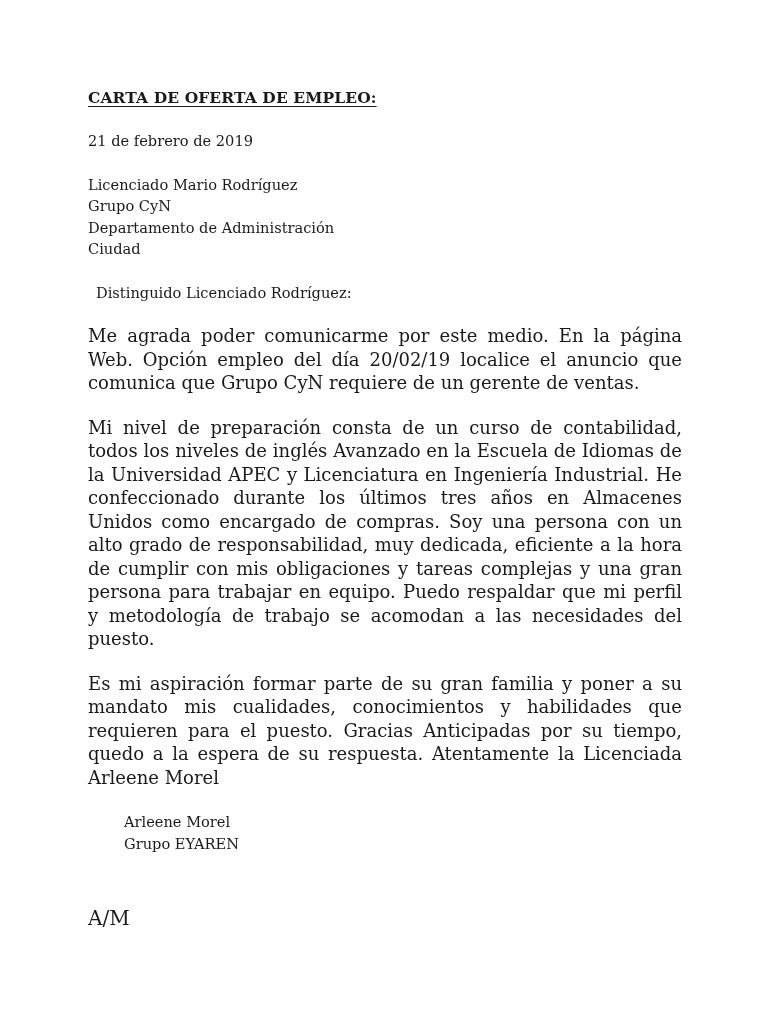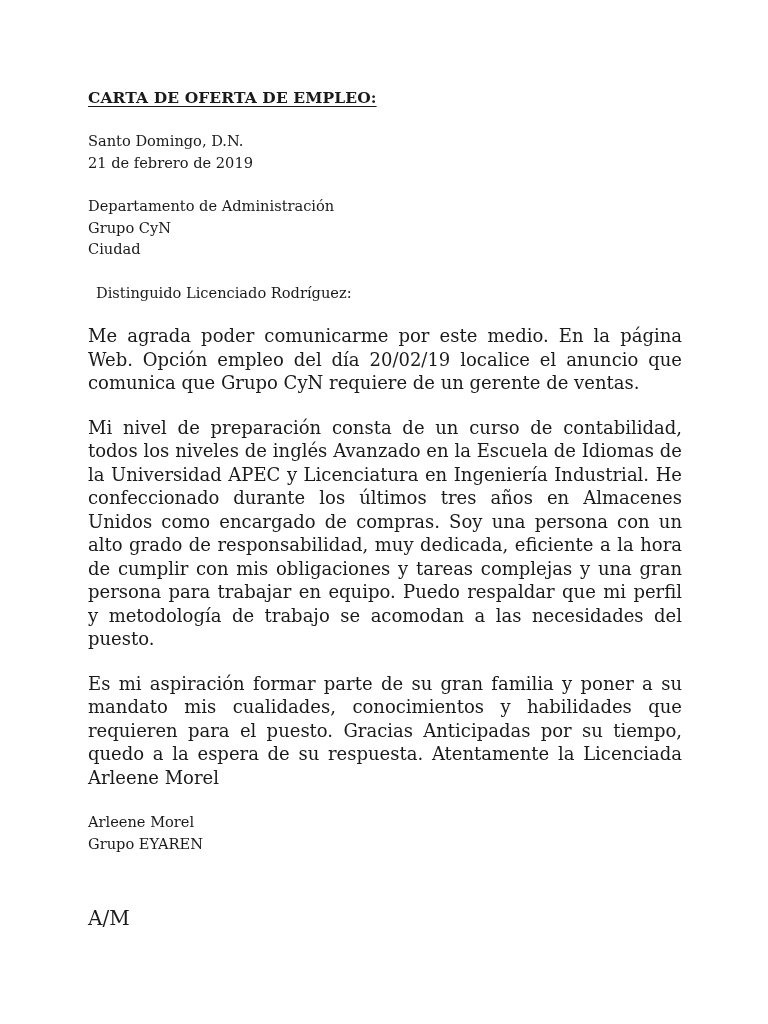--- a/index.html
+++ b/index.html
@@ -51,42 +51,43 @@
     text-align: justify;
     text-justify: inter-word;
     margin: 0 0 21px 0;
     hyphens: none;
   }
   .para:last-of-type {
     margin-bottom: 12px;
   }
   .sign-block {
     margin-top: 22px;
+    margin-left: 36px;
   }
   .initials {
     margin-top: 54px;
     font-size: 20px;
     line-height: 21.5px;
   }
 </style>
 </head>
 <body>
 
 <div class="page">
 
   <h1 class="doc-title">CARTA DE OFERTA DE EMPLEO:</h1>
 
   <div class="block">
-    <div class="line">Santo Domingo, D.N.</div>
     <div class="line">21 de febrero de 2019</div>
   </div>
 
   <div class="block">
+    <div class="line">Licenciado Mario Rodríguez</div>
+    <div class="line">Grupo CyN</div>
     <div class="line">Departamento de Administración</div>
-    <div class="line">Grupo CyN</div>
     <div class="line">Ciudad</div>
   </div>
 
   <div class="salutation">Distinguido Licenciado Rodríguez:</div>
 
   <p class="para">Me agrada poder comunicarme por este medio. En la página Web. Opción empleo del día 20/02/19 localice el anuncio que comunica que Grupo CyN requiere de un gerente de ventas.</p>
   <p class="para">Mi nivel de preparación consta de un curso de contabilidad, todos los niveles de inglés Avanzado en la Escuela de Idiomas de la Universidad APEC y Licenciatura en Ingeniería Industrial. He confeccionado durante los últimos tres años en Almacenes Unidos como encargado de compras. Soy una persona con un alto grado de responsabilidad, muy dedicada, eficiente a la hora de cumplir con mis obligaciones y tareas complejas y una gran persona para trabajar en equipo. Puedo respaldar que mi perfil y metodología de trabajo se acomodan a las necesidades del puesto.</p>
   <p class="para">Es mi aspiración formar parte de su gran familia y poner a su mandato mis cualidades, conocimientos y habilidades que requieren para el puesto. Gracias Anticipadas por su tiempo, quedo a la espera de su respuesta. Atentamente la Licenciada Arleene Morel</p>
 
   <div class="block sign-block">

